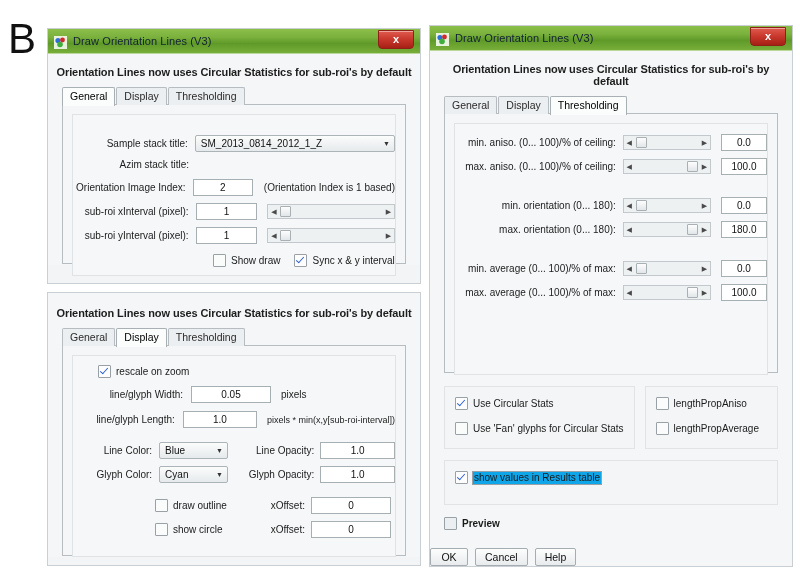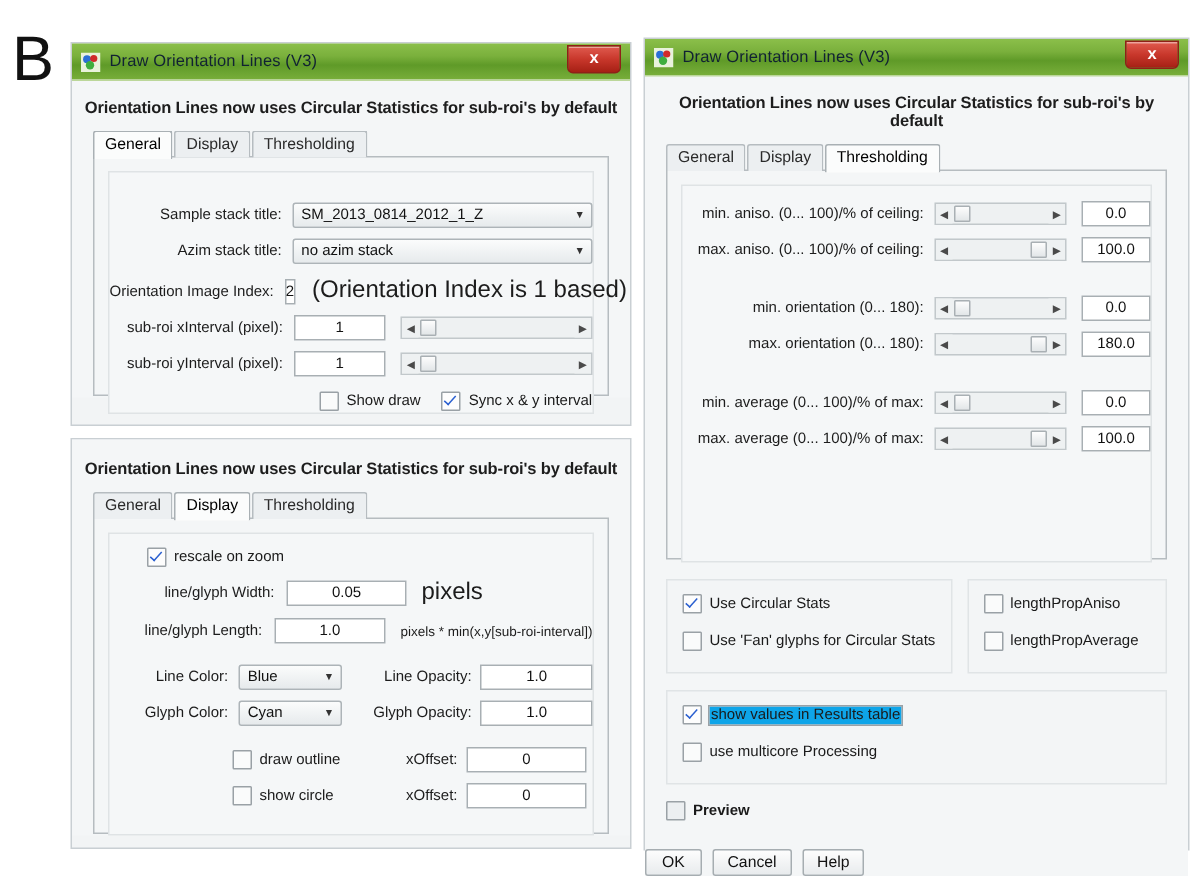--- a/index.html
+++ b/index.html
@@ -66,21 +66,21 @@
     border:1px solid #adb4b8;border-radius:2px;
     display:flex;align-items:center;justify-content:space-between;
     font-size:10px;color:#111;padding:0 4px 0 5px;box-sizing:border-box;
   }
   .combo .caret{font-size:7px;color:#333;}
   .txt{
     height:17px;background:#ffffff;border:1px solid #a8afb3;
     font-size:10px;color:#111;display:flex;align-items:center;justify-content:center;
     box-sizing:border-box;
   }
-  .note{font-size:16px;color:#1c1c1c;white-space:nowrap;}
+  .note{font-size:10px;color:#1c1c1c;white-space:nowrap;}
 
   
   .slider{
     height:15px;background:#eef1f2;border:1px solid #c2c8cb;
     position:relative;box-sizing:border-box;display:flex;align-items:center;
   }
   .slider .arr{
     width:11px;height:100%;flex:none;display:flex;align-items:center;justify-content:center;
     font-size:7px;color:#4a4a4a;background:#eef1f2;
   }
@@ -153,24 +153,20 @@
         <div class="row" style="margin-left:0;">
           <div class="lbl" style="width:116px;margin-right:7px;">Sample stack title:</div>
           <div class="combo" style="width:202px;gap:32px;">
             <span>SM_2013_0814_2012_1_Z</span>
             <span class="caret">▼</span>
           </div>
         </div>
 
         <div class="row">
           <div class="lbl" style="width:116px;margin-right:7px;">Azim stack title:</div>
-          <div class="combo" style="width:202px;">
-            <span>no azim stack</span>
-            <span class="caret">▼</span>
-          </div>
         </div>
 
         <div class="row" style="margin-top:9px;">
           <div class="lbl" style="width:116px;margin-right:7px;">Orientation Image Index:</div>
           <div class="txt" style="width:62px;">2</div>
           <div class="note" style="margin-left:11px;">(Orientation Index is 1 based)</div>
         </div>
 
         <div class="row">
           <div class="lbl" style="width:116px;margin-right:7px;">sub-roi xInterval (pixel):</div>
@@ -421,26 +417,20 @@
       </div>
     </div>
 
     <div class="groupbox" style="margin:11px 14px 0 14px;padding:9px 10px;">
       <div style="margin-bottom:7px;">
         <span class="cb on">
           <span class="box"></span>
           <span class="cbtxt sel">show values in Results table</span>
         </span>
       </div>
-      <div>
-        <span class="cb">
-          <span class="box"></span>
-          <span class="cbtxt">use multicore Processing</span>
-        </span>
-      </div>
     </div>
 
     <div style="margin:11px 0 0 14px;">
       <span class="cb bold" style="font-weight:bold;">
         <span class="box" style="background:#eceff1;"></span>
         <span class="cbtxt">Preview</span>
       </span>
     </div>
 
     <div style="display:flex;justify-content:flex-start;gap:7px;margin:14px 16px 0 0;">

